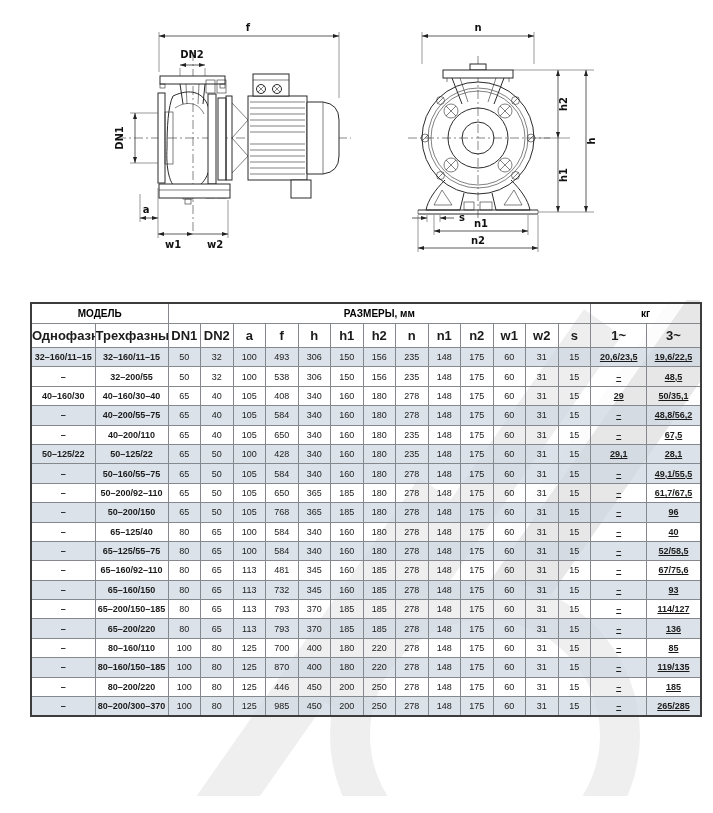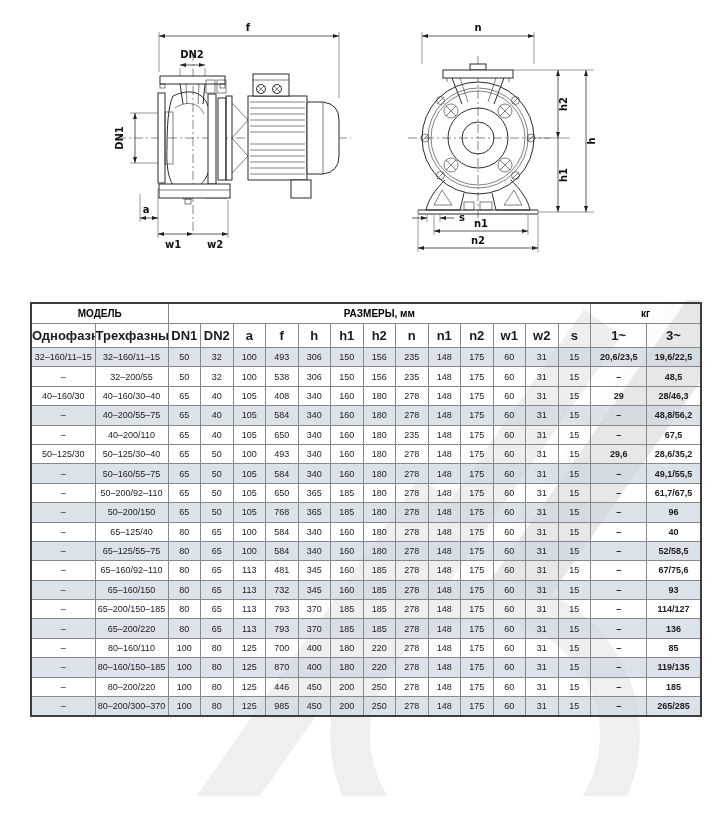--- a/index.html
+++ b/index.html
@@ -28,22 +28,22 @@
 
   
   #dim-table{position:absolute;left:30px;top:302px;z-index:1;
              border-collapse:collapse;table-layout:fixed;width:670px;}
   #dim-table td,#dim-table th{border:1px solid #85898e;text-align:center;vertical-align:middle;
              overflow:hidden;white-space:nowrap;padding:0;}
   #dim-table{border:2px solid #3c3c3c;}
   th.group{font-size:10px;font-weight:bold;height:19px;color:#000;}
   th.sub{font-size:13px;font-weight:bold;height:23px;color:#1b1b1b;}
   #dim-table td{font-size:9px;height:18.4px;color:#1b1b1b;}
-  td.model{font-weight:normal;}
-  td.weight{font-weight:bold;}
+  td.model{font-weight:bold;}
+  td.weight{font-weight:bold;text-decoration:underline;}
   tr.shaded{background:rgba(205,215,225,0.72);}
   col.c-model1{width:64px;} col.c-model2{width:73px;}
   col.c-num{width:32.5px;} col.c-kg1{width:56px;} col.c-kg2{width:54px;}
 </style>
 </head>
 <body>
 
 <div id="page">
 
   <div id="drawings">
@@ -371,21 +371,21 @@
           <td>340</td>
           <td>160</td>
           <td>180</td>
           <td>278</td>
           <td>148</td>
           <td>175</td>
           <td>60</td>
           <td>31</td>
           <td>15</td>
           <td class="weight">29</td>
-          <td class="weight">28/46,3</td>
+          <td class="weight">50/35,1</td>
         </tr>
         <tr class="shaded">
           <td class="model">–</td>
           <td class="model">40–200/55–75</td>
           <td>65</td>
           <td>40</td>
           <td>105</td>
           <td>584</td>
           <td>340</td>
           <td>160</td>
@@ -411,38 +411,38 @@
           <td>180</td>
           <td>235</td>
           <td>148</td>
           <td>175</td>
           <td>60</td>
           <td>31</td>
           <td>15</td>
           <td class="weight">–</td>
           <td class="weight">67,5</td>
         </tr>
-        <tr>
-          <td class="model">50–125/30</td>
-          <td class="model">50–125/30–40</td>
+        <tr class="shaded">
+          <td class="model">50–125/22</td>
+          <td class="model">50–125/22</td>
           <td>65</td>
           <td>50</td>
           <td>100</td>
-          <td>493</td>
+          <td>428</td>
           <td>340</td>
           <td>160</td>
           <td>180</td>
-          <td>278</td>
-          <td>148</td>
-          <td>175</td>
-          <td>60</td>
-          <td>31</td>
-          <td>15</td>
-          <td class="weight">29,6</td>
-          <td class="weight">28,6/35,2</td>
+          <td>235</td>
+          <td>148</td>
+          <td>175</td>
+          <td>60</td>
+          <td>31</td>
+          <td>15</td>
+          <td class="weight">29,1</td>
+          <td class="weight">28,1</td>
         </tr>
         <tr class="shaded">
           <td class="model">–</td>
           <td class="model">50–160/55–75</td>
           <td>65</td>
           <td>50</td>
           <td>105</td>
           <td>584</td>
           <td>340</td>
           <td>160</td>

